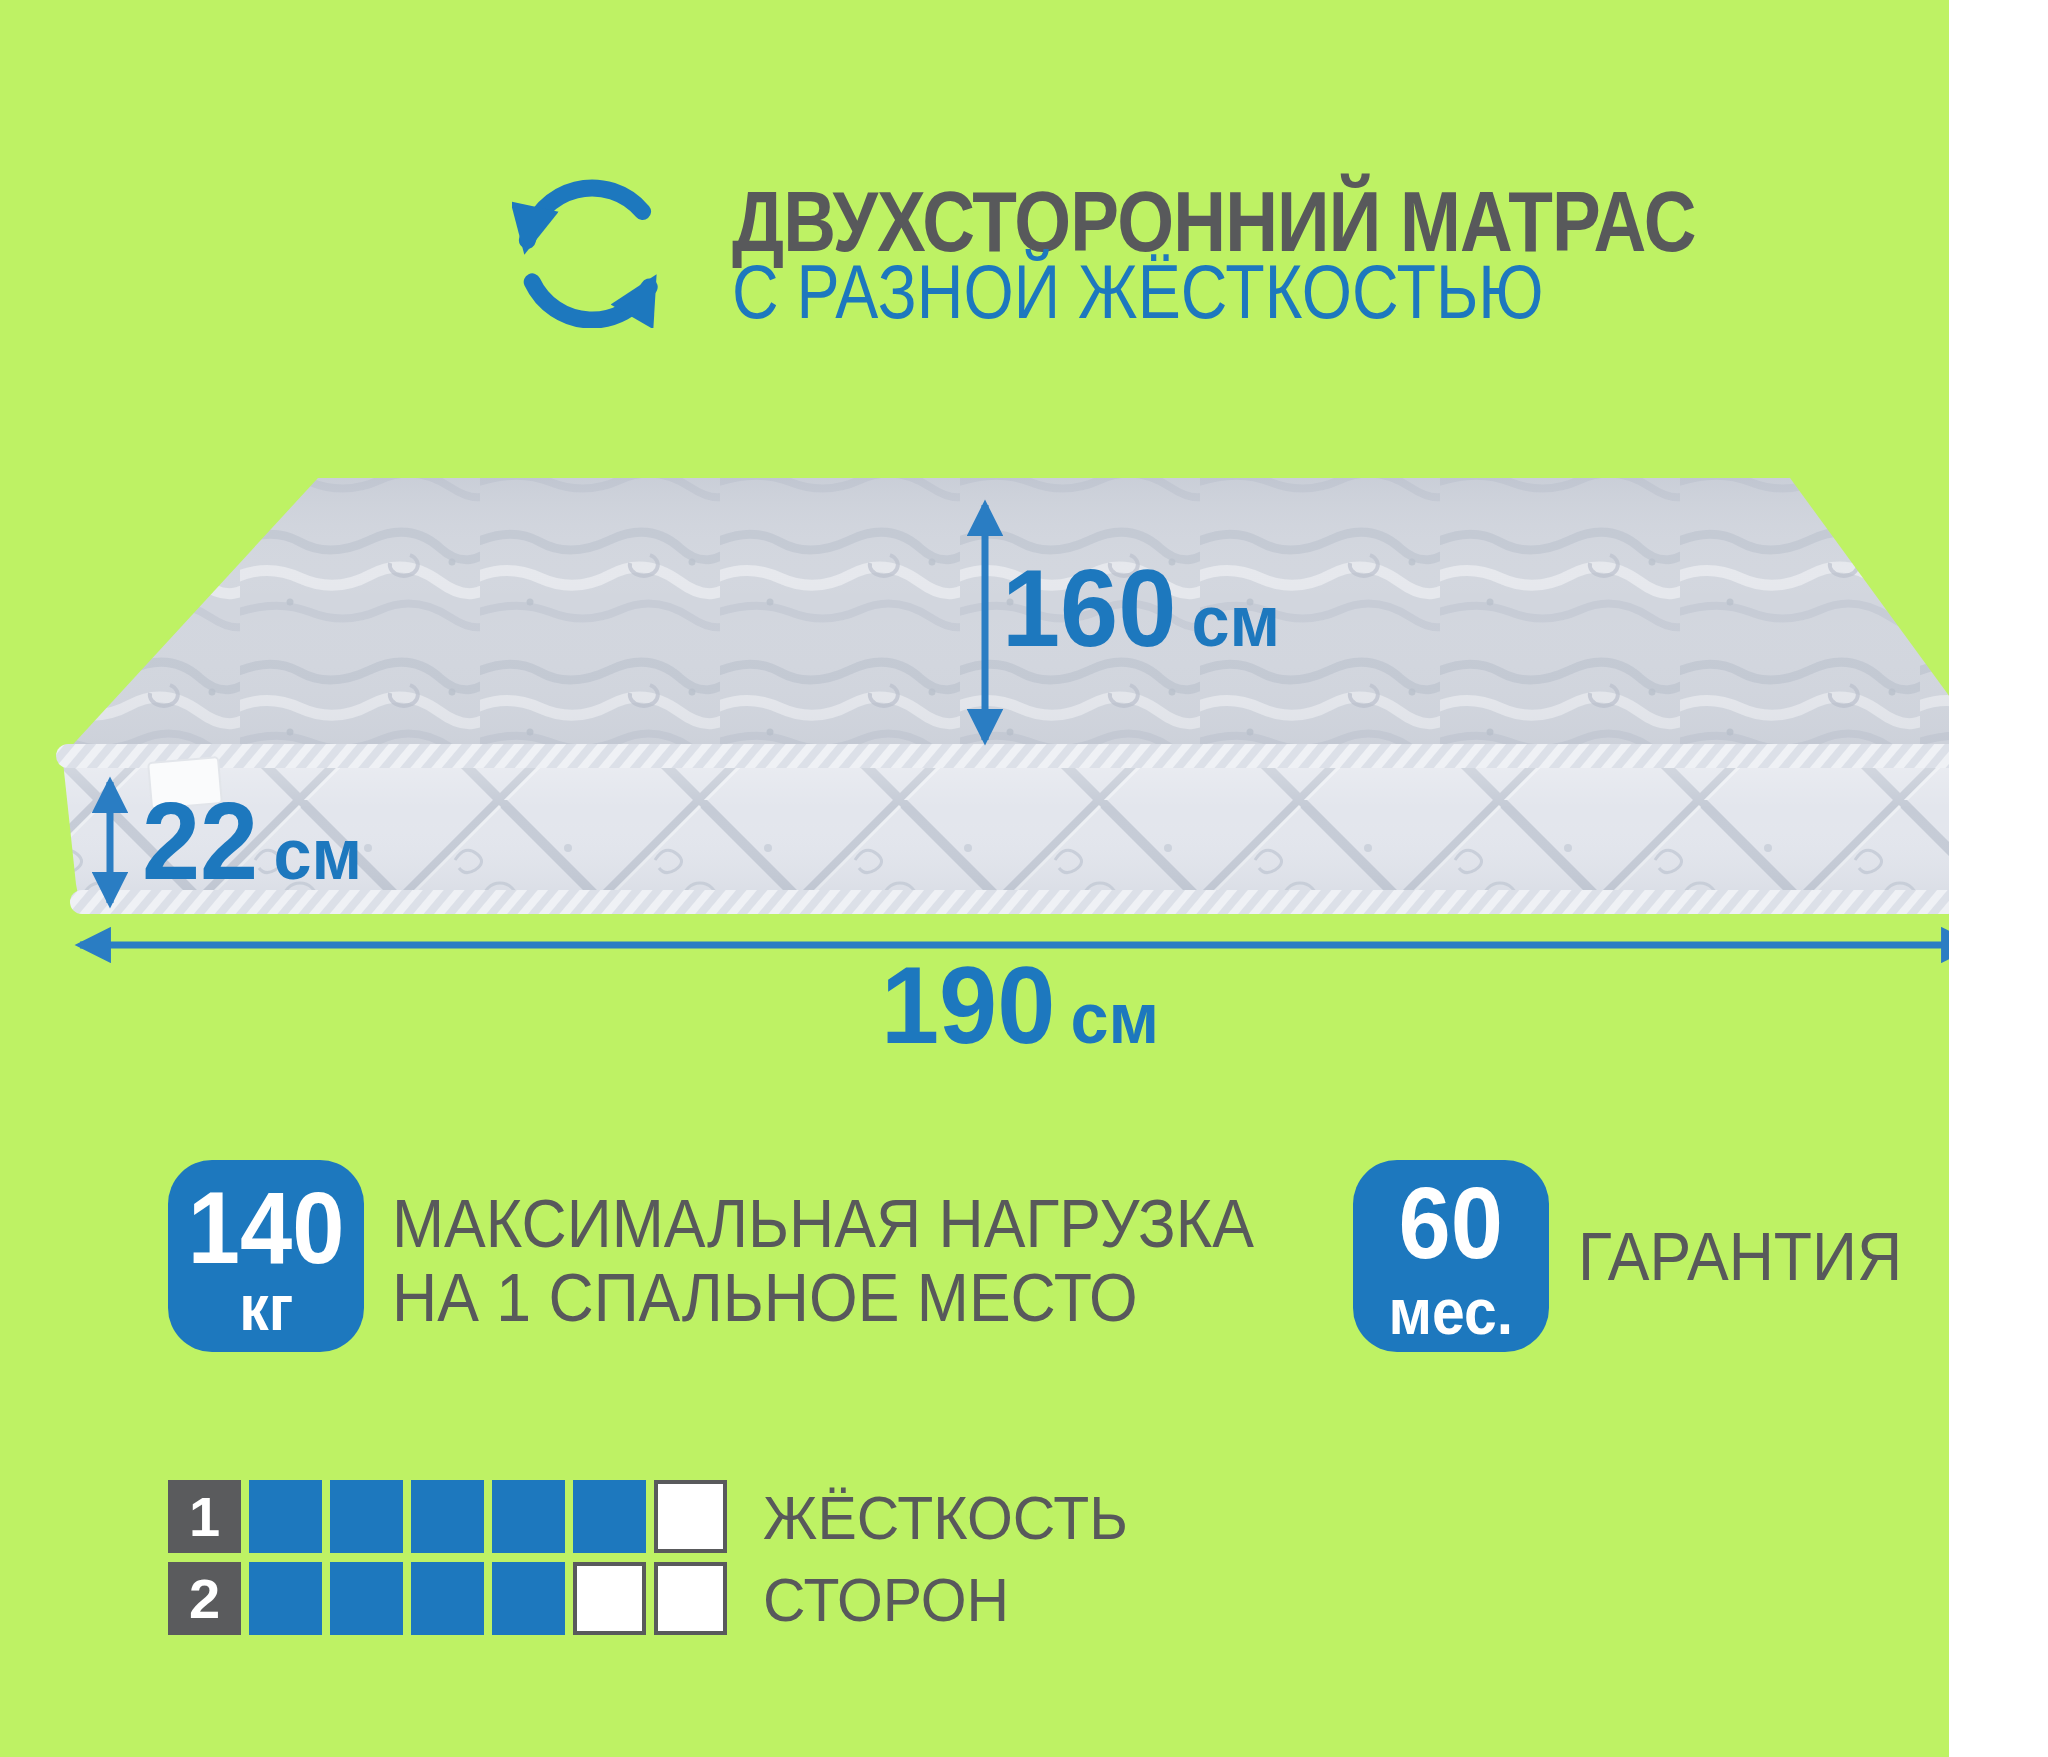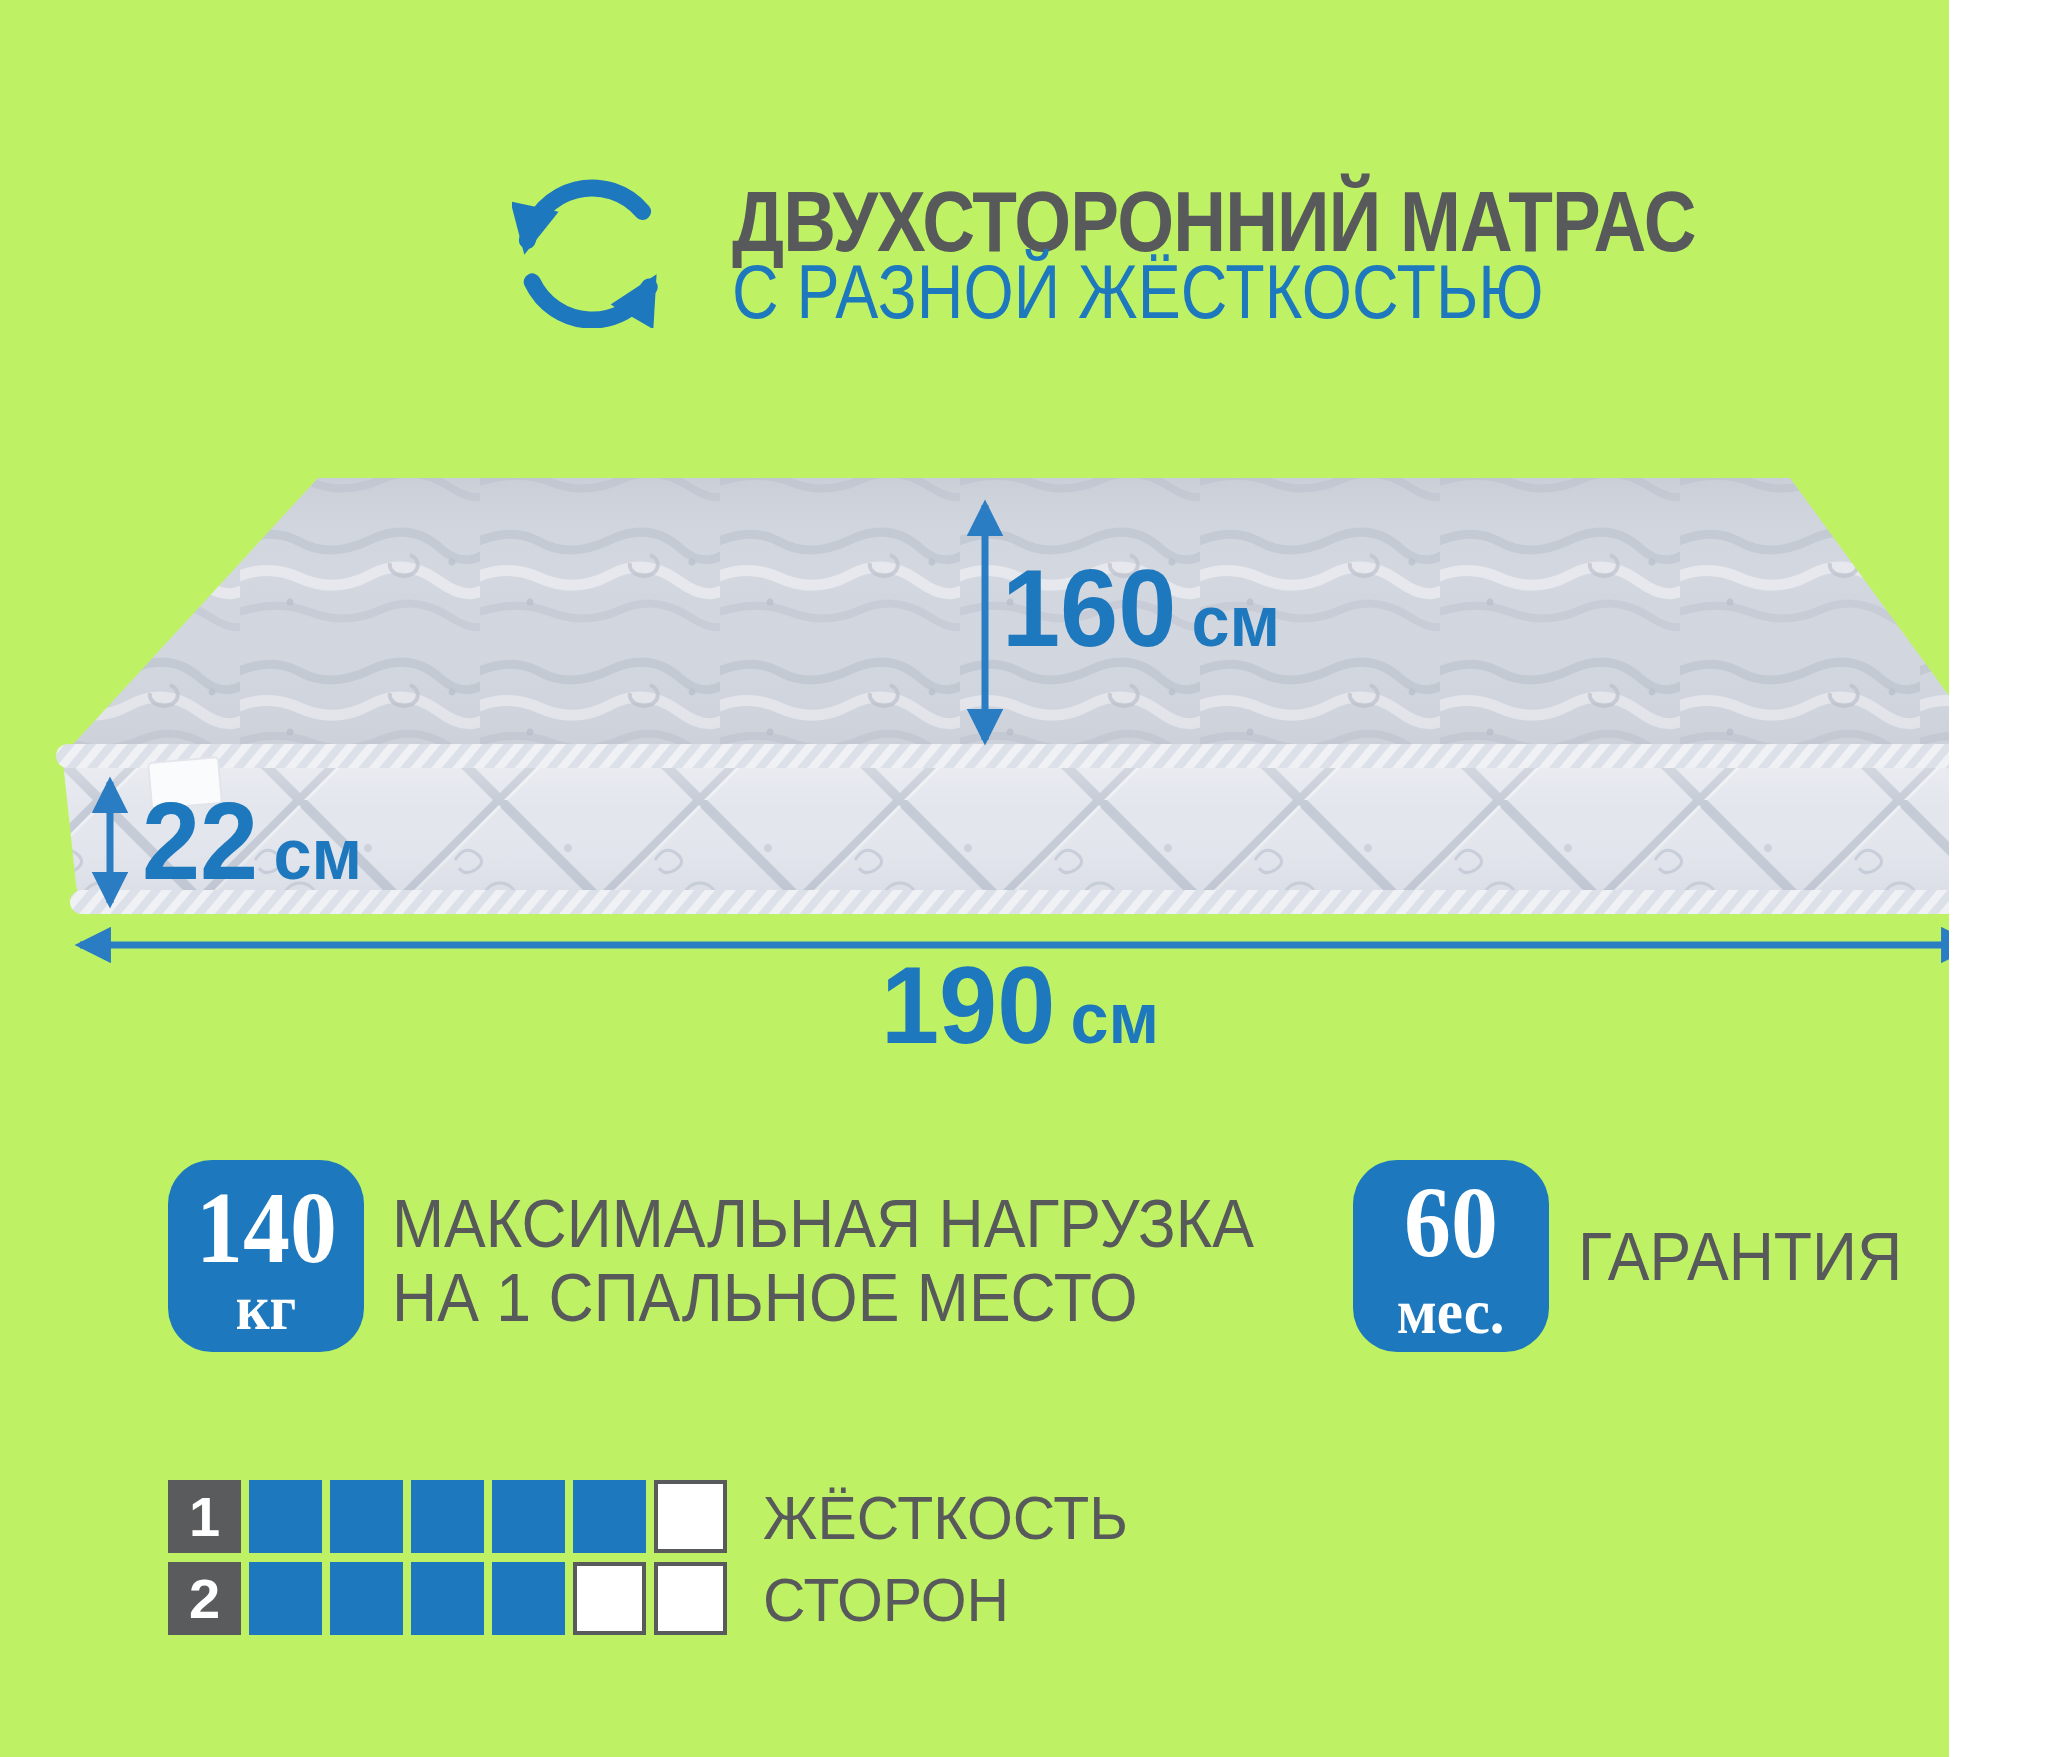--- a/index.html
+++ b/index.html
@@ -40,21 +40,21 @@
   .dim-width{
     left:720px;top:950px;width:600px;text-align:center;
     transform-origin:center top;
   }
 
   
   .badge{
     width:196px;height:192px;border-radius:44px;
     background:#1d78be;color:#ffffff;
     display:flex;flex-direction:column;align-items:center;justify-content:center;
-    padding-top:2px;box-sizing:border-box;font-family:Liberation Serif, serif;
+    padding-top:2px;box-sizing:border-box;
   }
   .badge .bv{font-size:102px;font-weight:bold;line-height:1;transform:scaleX(.92);}
   .badge .bu{font-size:64px;font-weight:bold;line-height:.92;transform:scaleX(.92);}
   .badge-load{left:168px;top:1160px;}
   .badge-warranty{left:1353px;top:1160px;gap:9px;}
   .caption{
     color:#58595b;font-size:68px;line-height:74px;white-space:nowrap;
     transform:scaleX(.92);transform-origin:left top;
   }
   .caption-load{left:392px;top:1186px;}

